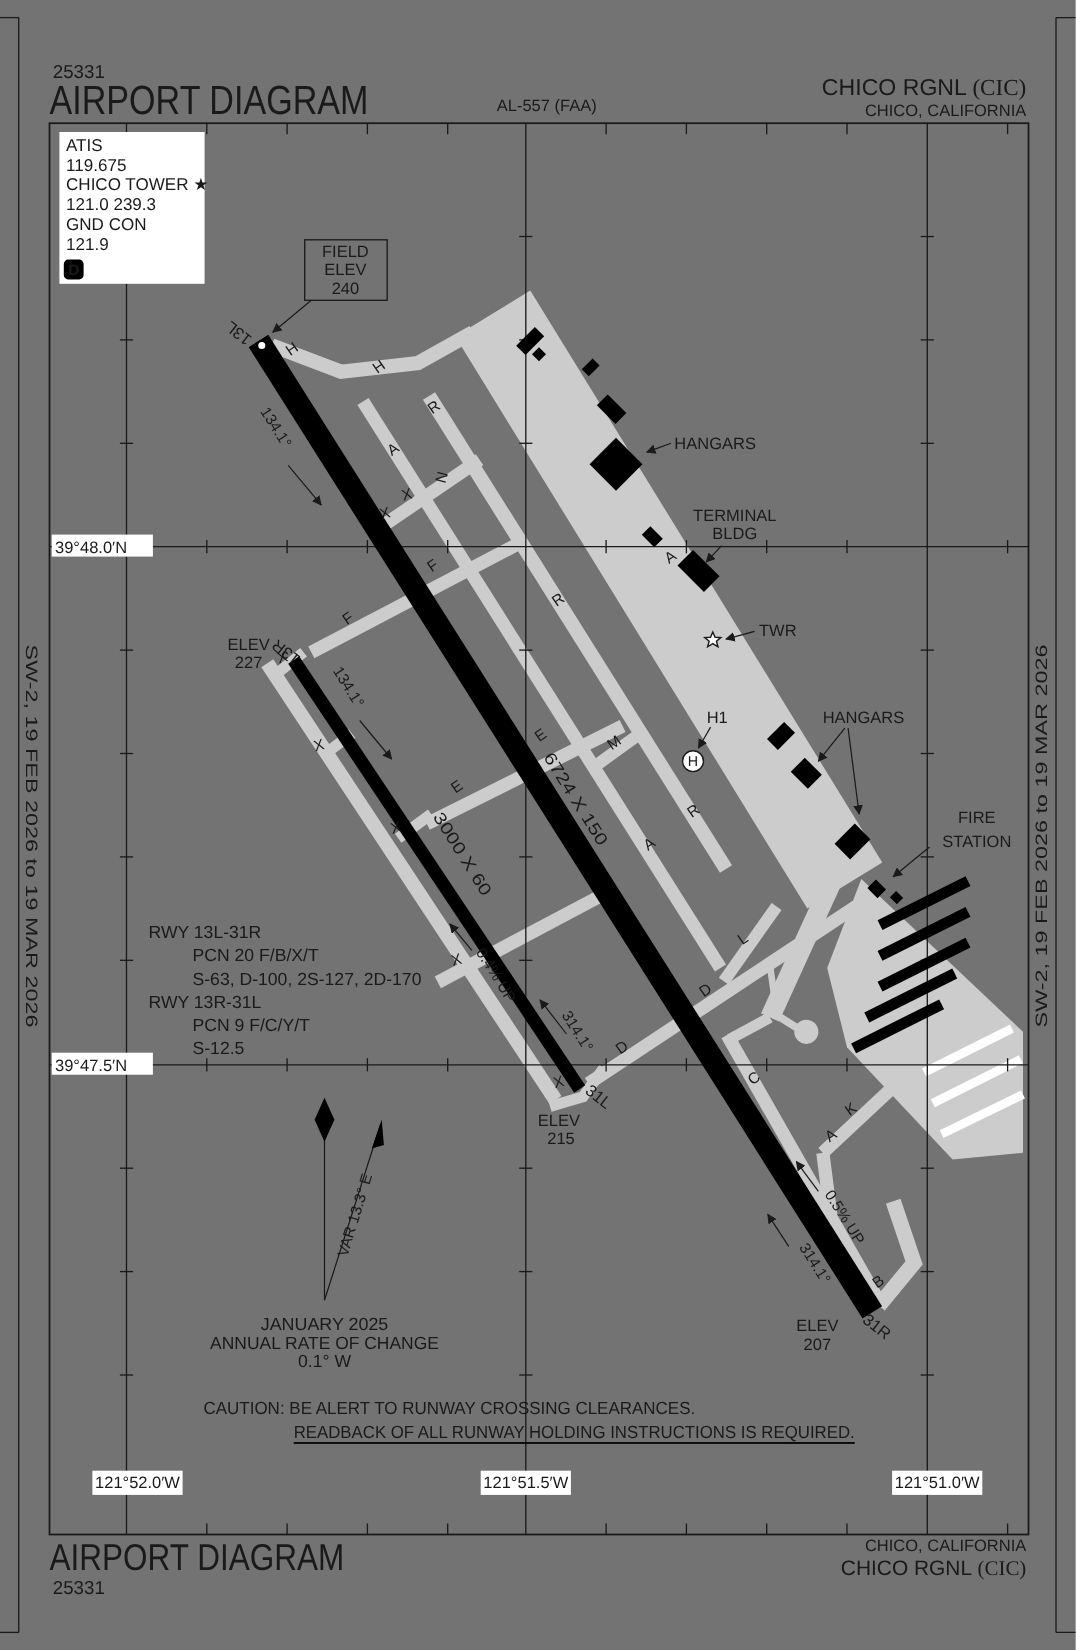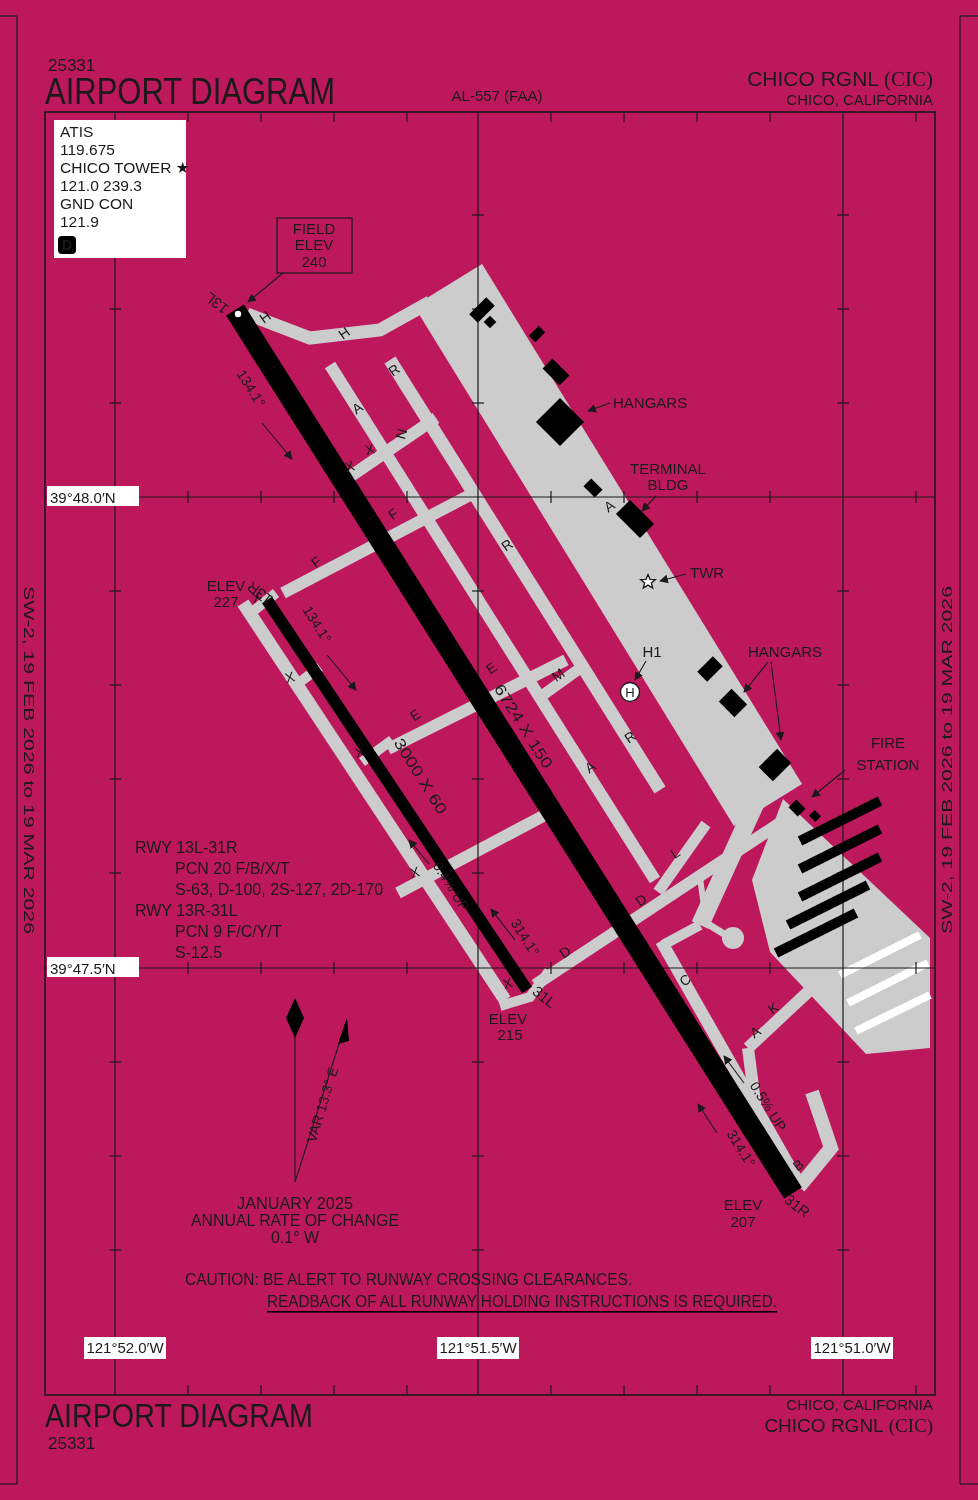--- a/index.html
+++ b/index.html
@@ -1,16 +1,16 @@
 <!DOCTYPE html>
 <html><head>
 <meta charset="utf-8">
 <style>
   html,body{margin:0;padding:0;background:#ffffff;}
-  #page{position:relative;width:978px;height:1500px;background:#be185d;overflow:hidden;}
+  #page{position:relative;width:978px;height:1500px;background:#737373;overflow:hidden;}
   svg{position:absolute;left:0;top:0;}
   text{font-family:"Liberation Sans","DejaVu Sans",sans-serif;fill:#1a1a1a;}
   .serif{font-family:"Liberation Serif","DejaVu Serif",serif;}
   .ctr{text-anchor:middle;}
   .end{text-anchor:end;}
   .s13{font-size:13px;}
   .s14{font-size:14px;}
   .s15{font-size:15px;}
   .s155{font-size:15.5px;}
   .s16{font-size:16px;}

